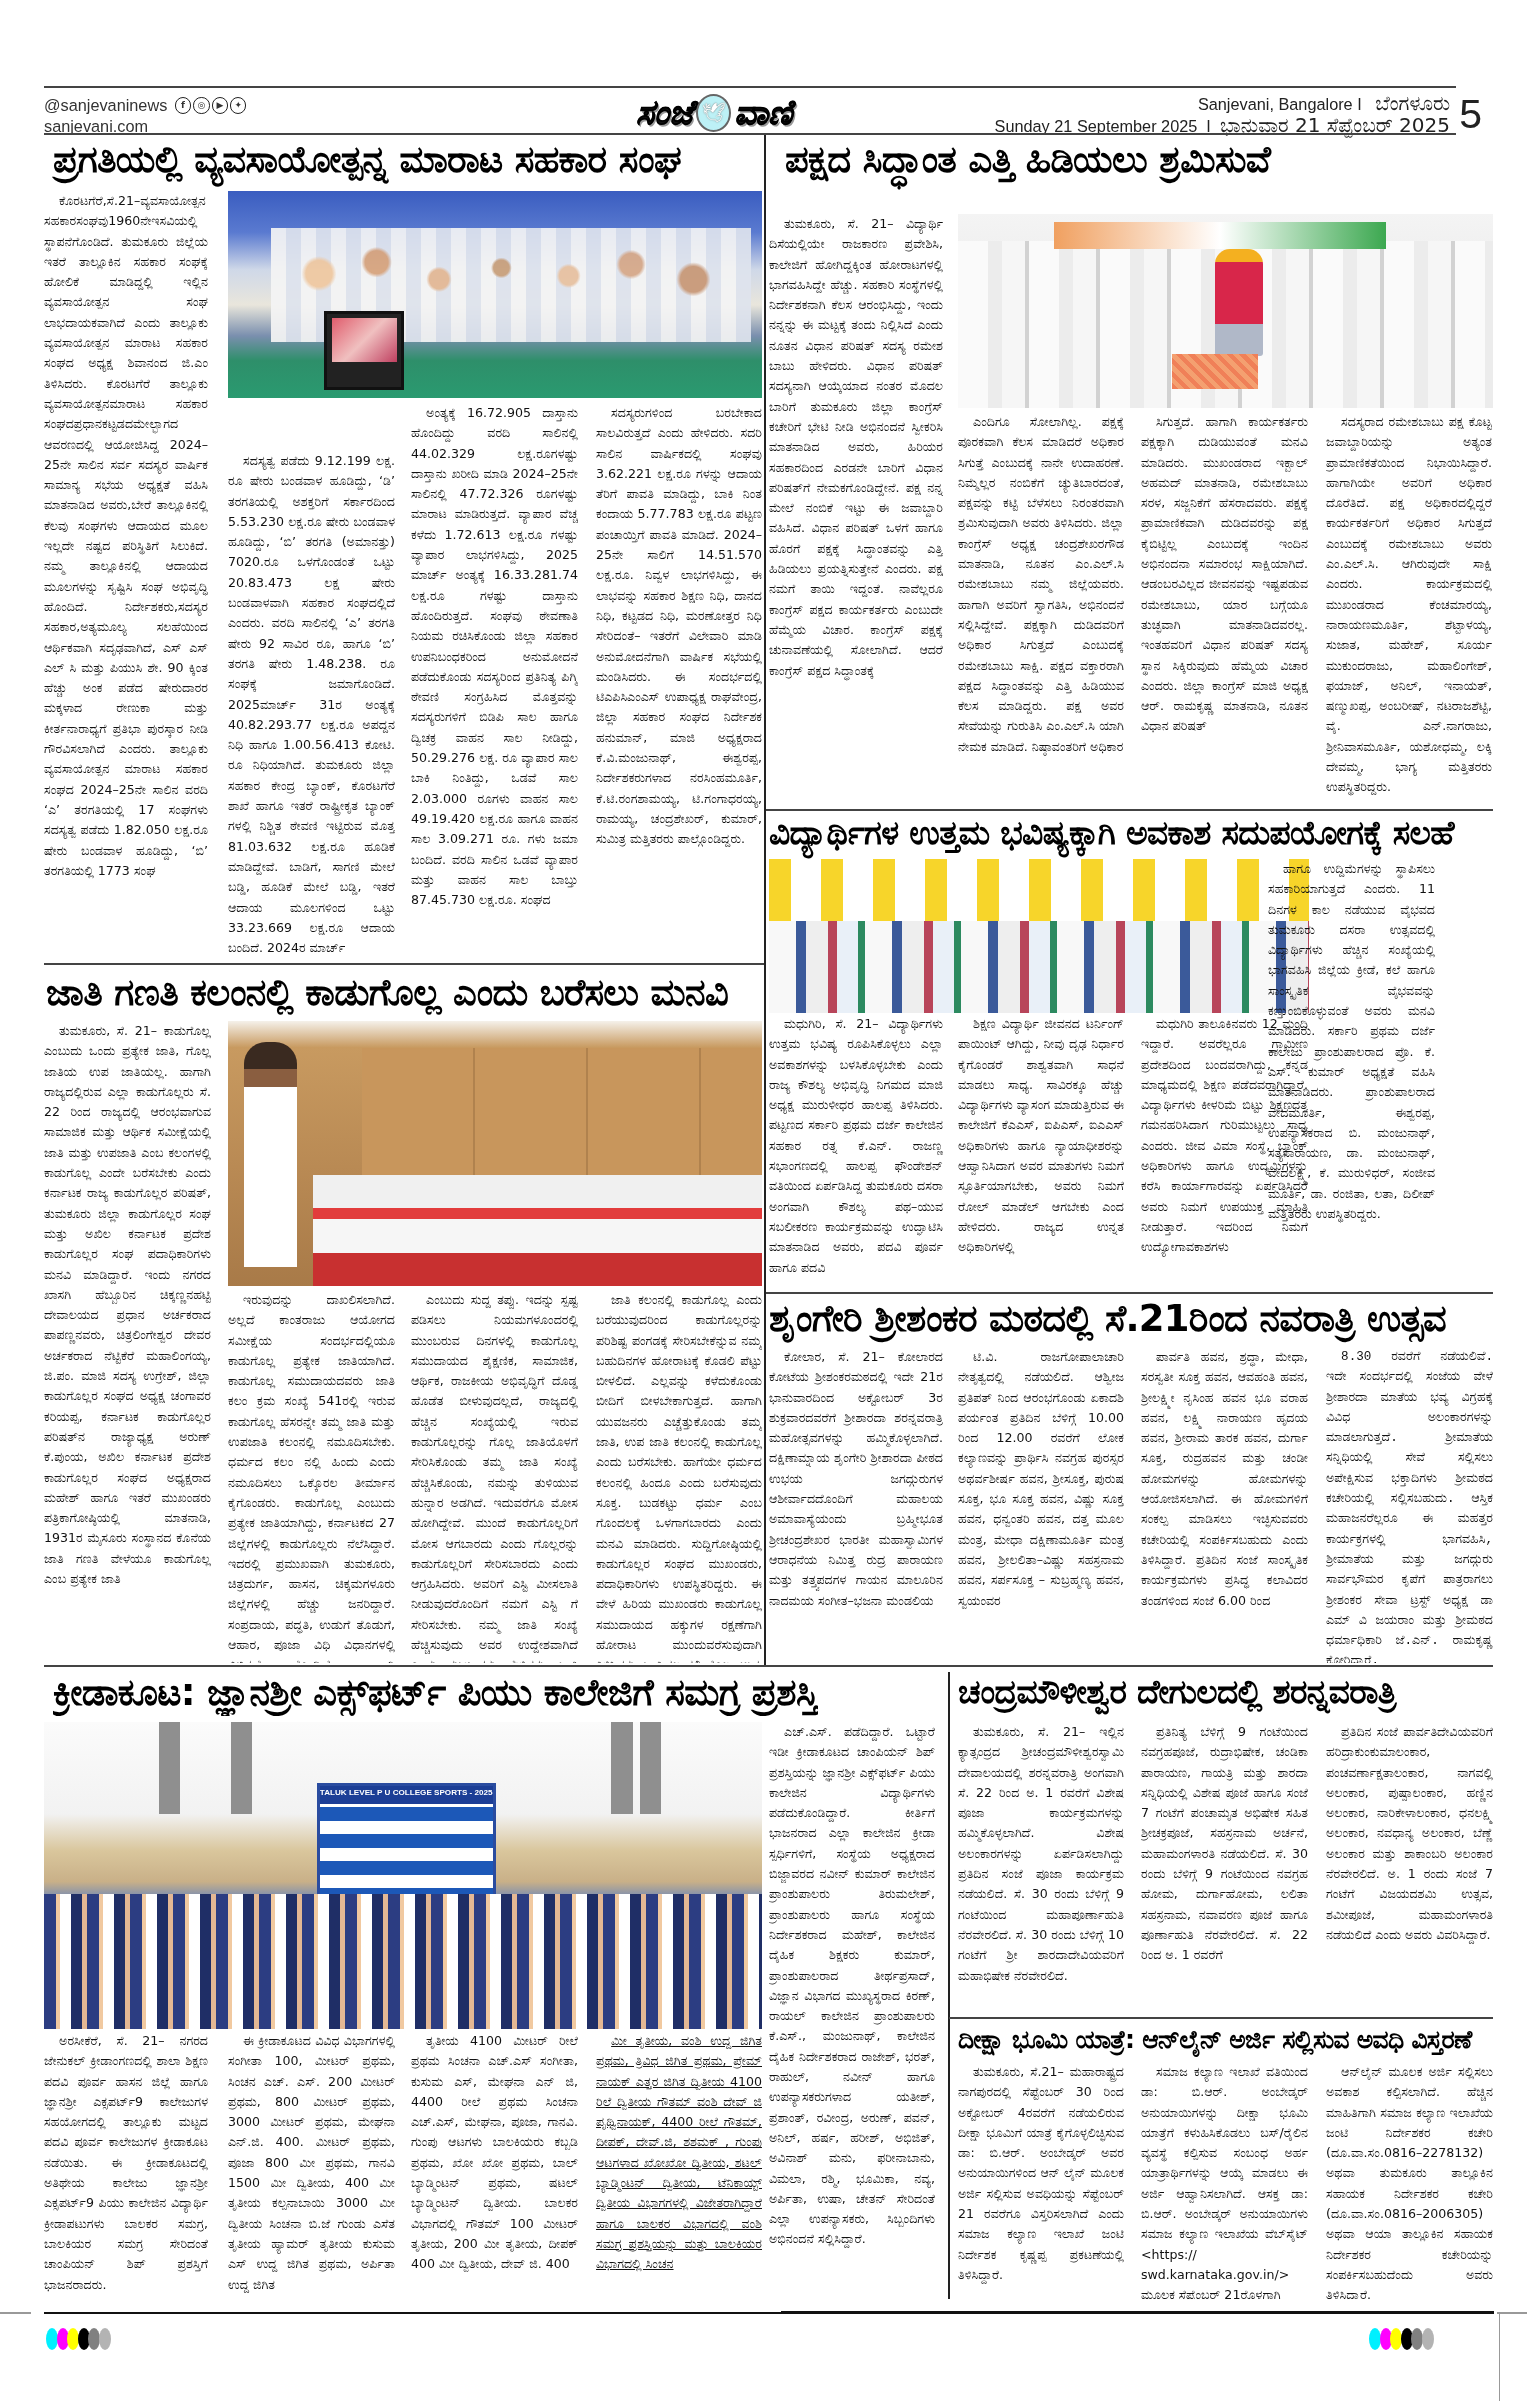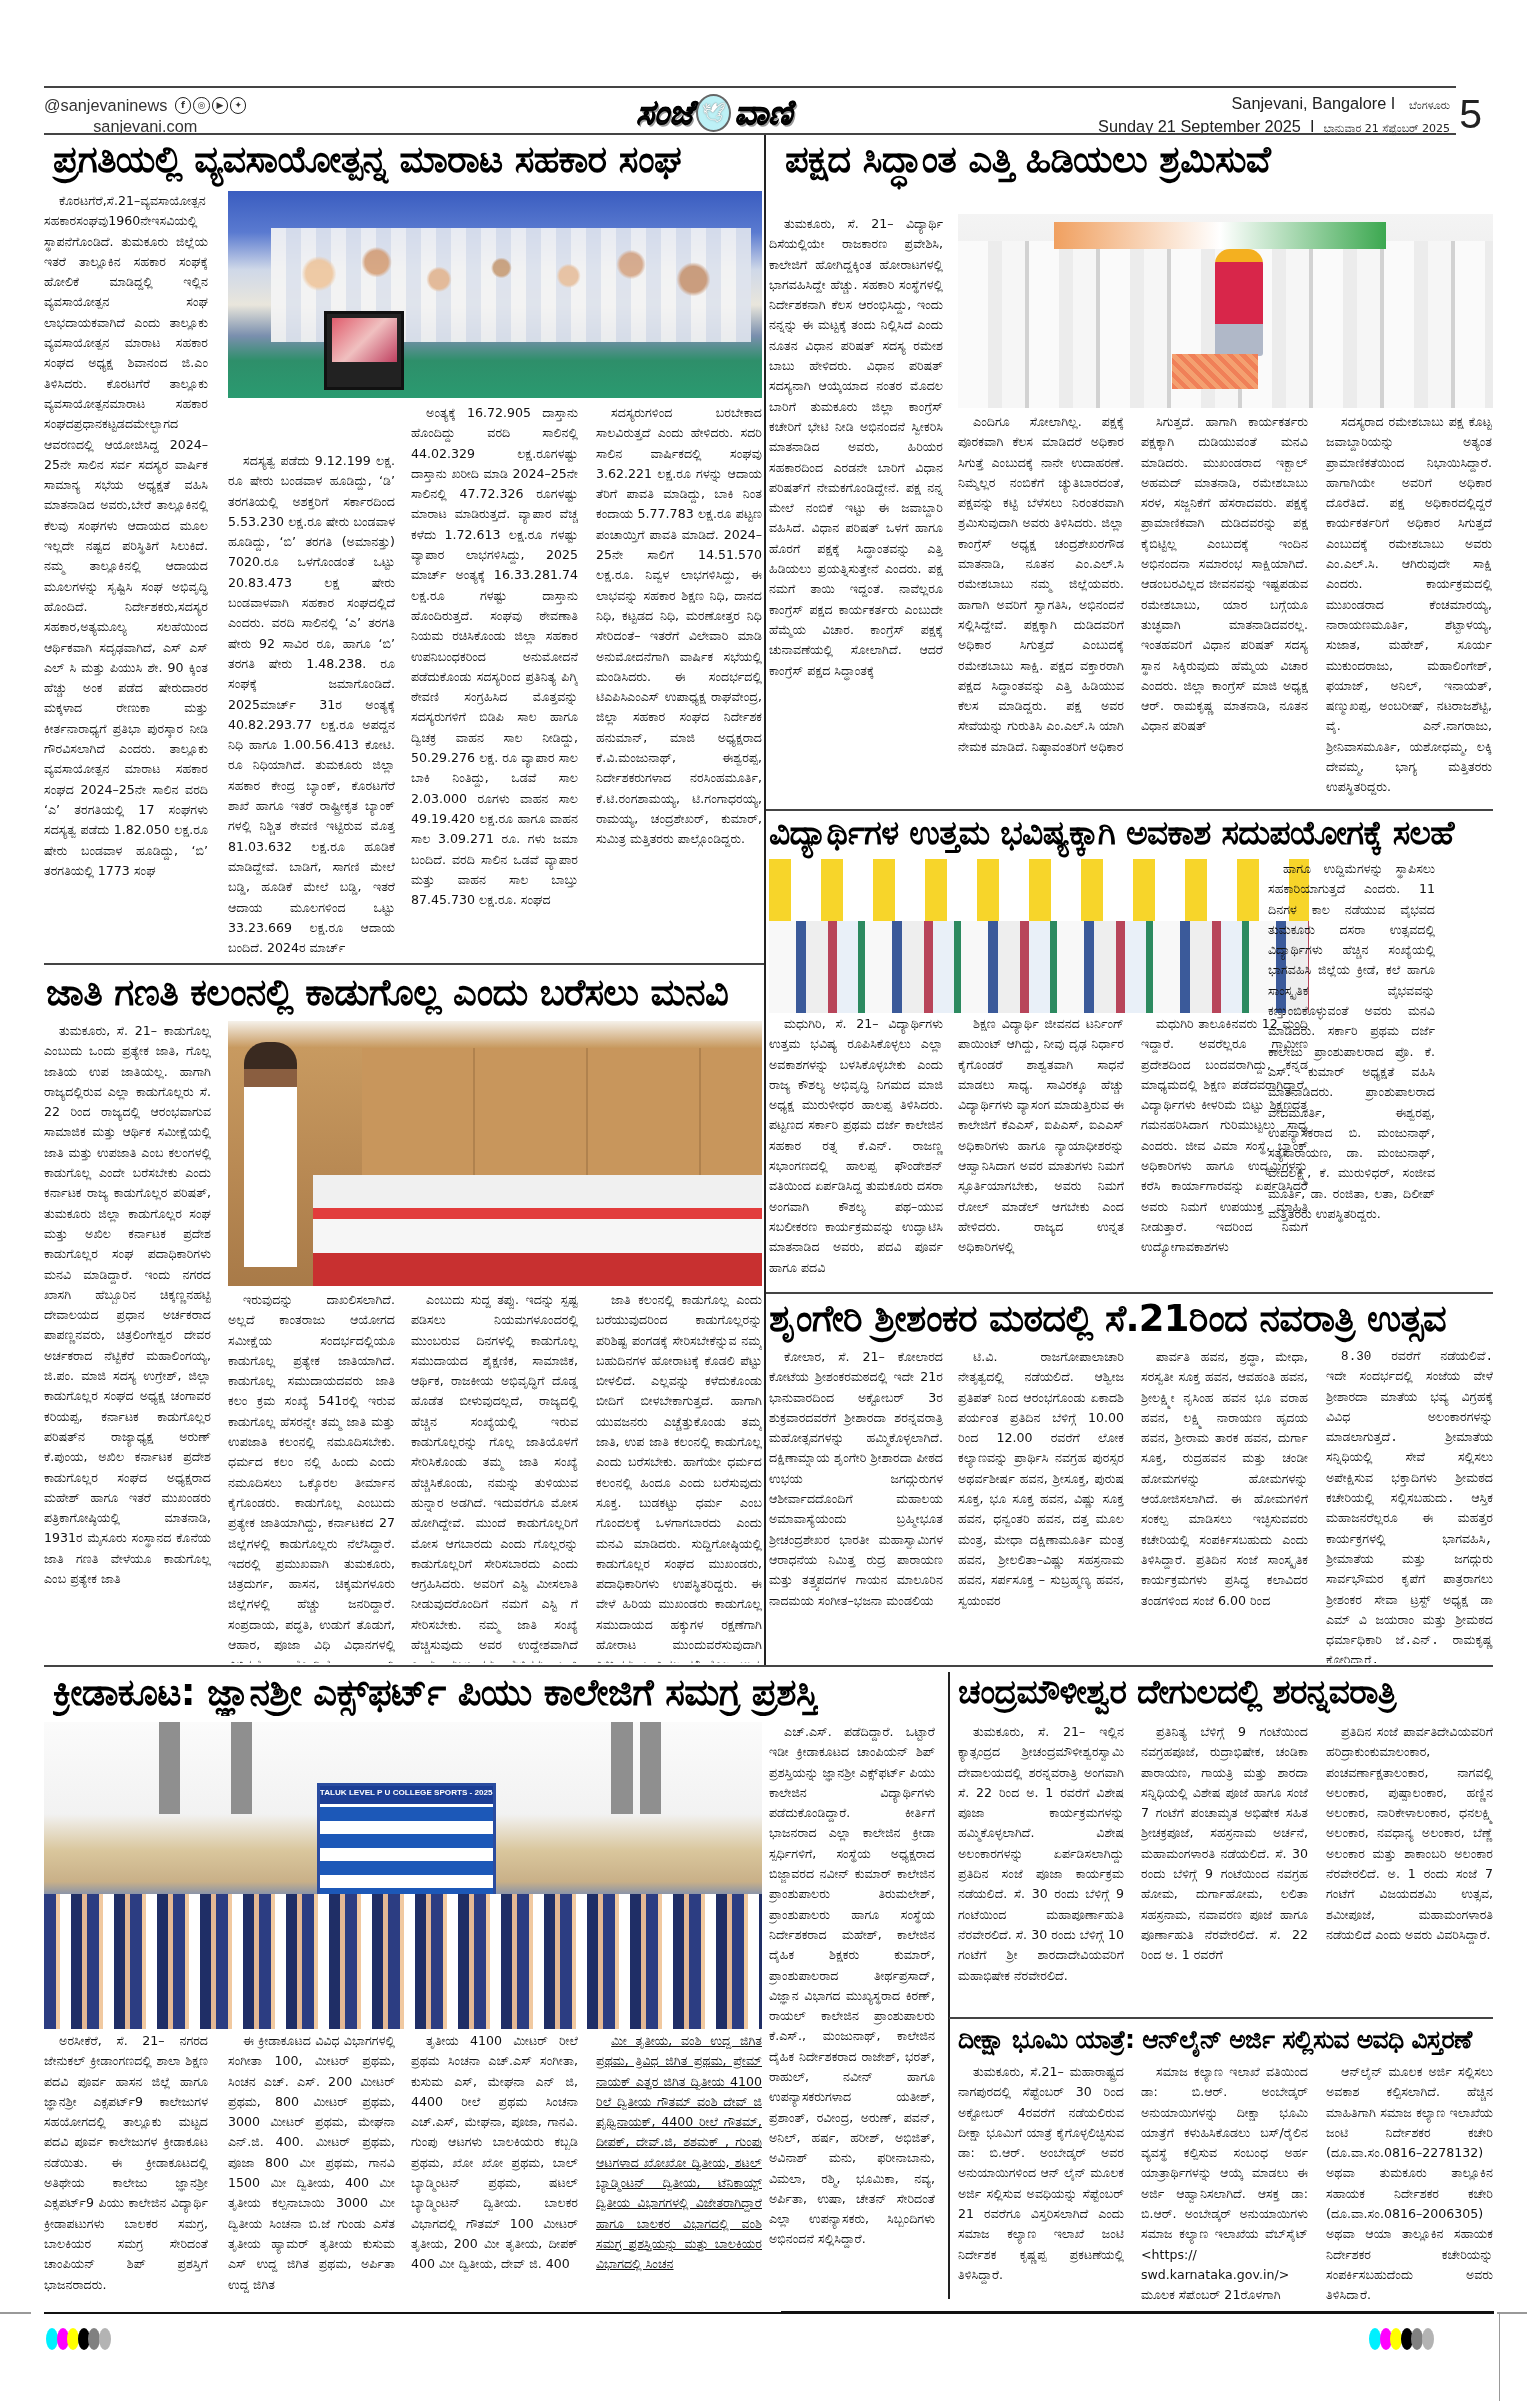--- a/index.html
+++ b/index.html
@@ -1,32 +1,32 @@
 <!DOCTYPE html>
 <html style="font-size:12px"><head>
 <meta charset="utf-8">
 <style>
   * { box-sizing: border-box; margin: 0; padding: 0; }
   html, body { width: 1528px; height: 2401px; background: #ffffff; overflow: hidden; }
   body { position: relative; font-family: "DejaVu Sans", sans-serif; color: #111; }
 
-  .abs { position: absolute; text-align: center; }
+  .abs { position: absolute; }
   .rule { position: absolute; background: #444; height: 2.2px; }
   .vrule { position: absolute; background: #222; width: 1.5px; }
 
   
   .social { left: 44px; top: 95px; font-family: "Liberation Sans", sans-serif; font-size: 16.3px; color: #333; line-height: 21px; }
   .social .handle-row { display: flex; align-items: center; gap: 7.4px; }
   .social-icons { display: inline-flex; gap: 2.2px; }
   .sicon { width: 16.3px; height: 16.3px; border: 1.5px solid #222; border-radius: 50%; display: inline-flex; align-items: center; justify-content: center; font-size: 9px; font-weight: bold; font-family: "DejaVu Sans", sans-serif; }
   .logo { left: 636px; top: 92px; display: flex; align-items: center; gap: 3px; }
   .logo-text { font-family: "DejaVu Serif", serif; font-size: 34px; font-weight: bold; font-style: italic; color: #111; -webkit-text-stroke: 0.7px #000; text-shadow: 1.5px 1.5px 0 #999; }
   .logo-dove { width: 35px; height: 38px; border-radius: 50%; background: #bdf1f6; border: 2.2px solid #666; display: flex; align-items: center; justify-content: center; font-size: 19px; color: #fff; text-shadow: 0 0 1.5px #555; }
   .dateline { right: 74px; top: 93px; text-align: right; font-family: "Liberation Sans", sans-serif; font-size: 16.3px; color: #222; line-height: 21px; }
-  .dateline .kn { font-family: "DejaVu Sans", sans-serif; font-size: 11px; }
+  .dateline .kn { font-family: "DejaVu Sans", sans-serif; font-size: 20px; }
   .page-num { right: 46px; top: 92px; font-family: "Liberation Sans", sans-serif; font-size: 41px; line-height: 44px; color: #222; }
 
   
   .headline { position: absolute; font-family: "DejaVu Sans", sans-serif; font-weight: bold; color: #000; white-space: nowrap; letter-spacing: -0.7px; }
   .h-xl { font-size: 37px; line-height: 46px; }
   .h-l { font-size: 33px; line-height: 40px; }
   .h-m { font-size: 30px; line-height: 37px; }
 
   
   .col { position: absolute; font-family: "DejaVu Sans", sans-serif; font-size: 12.6px; line-height: 20.3px; text-align: justify; color: #111; overflow: hidden; }

